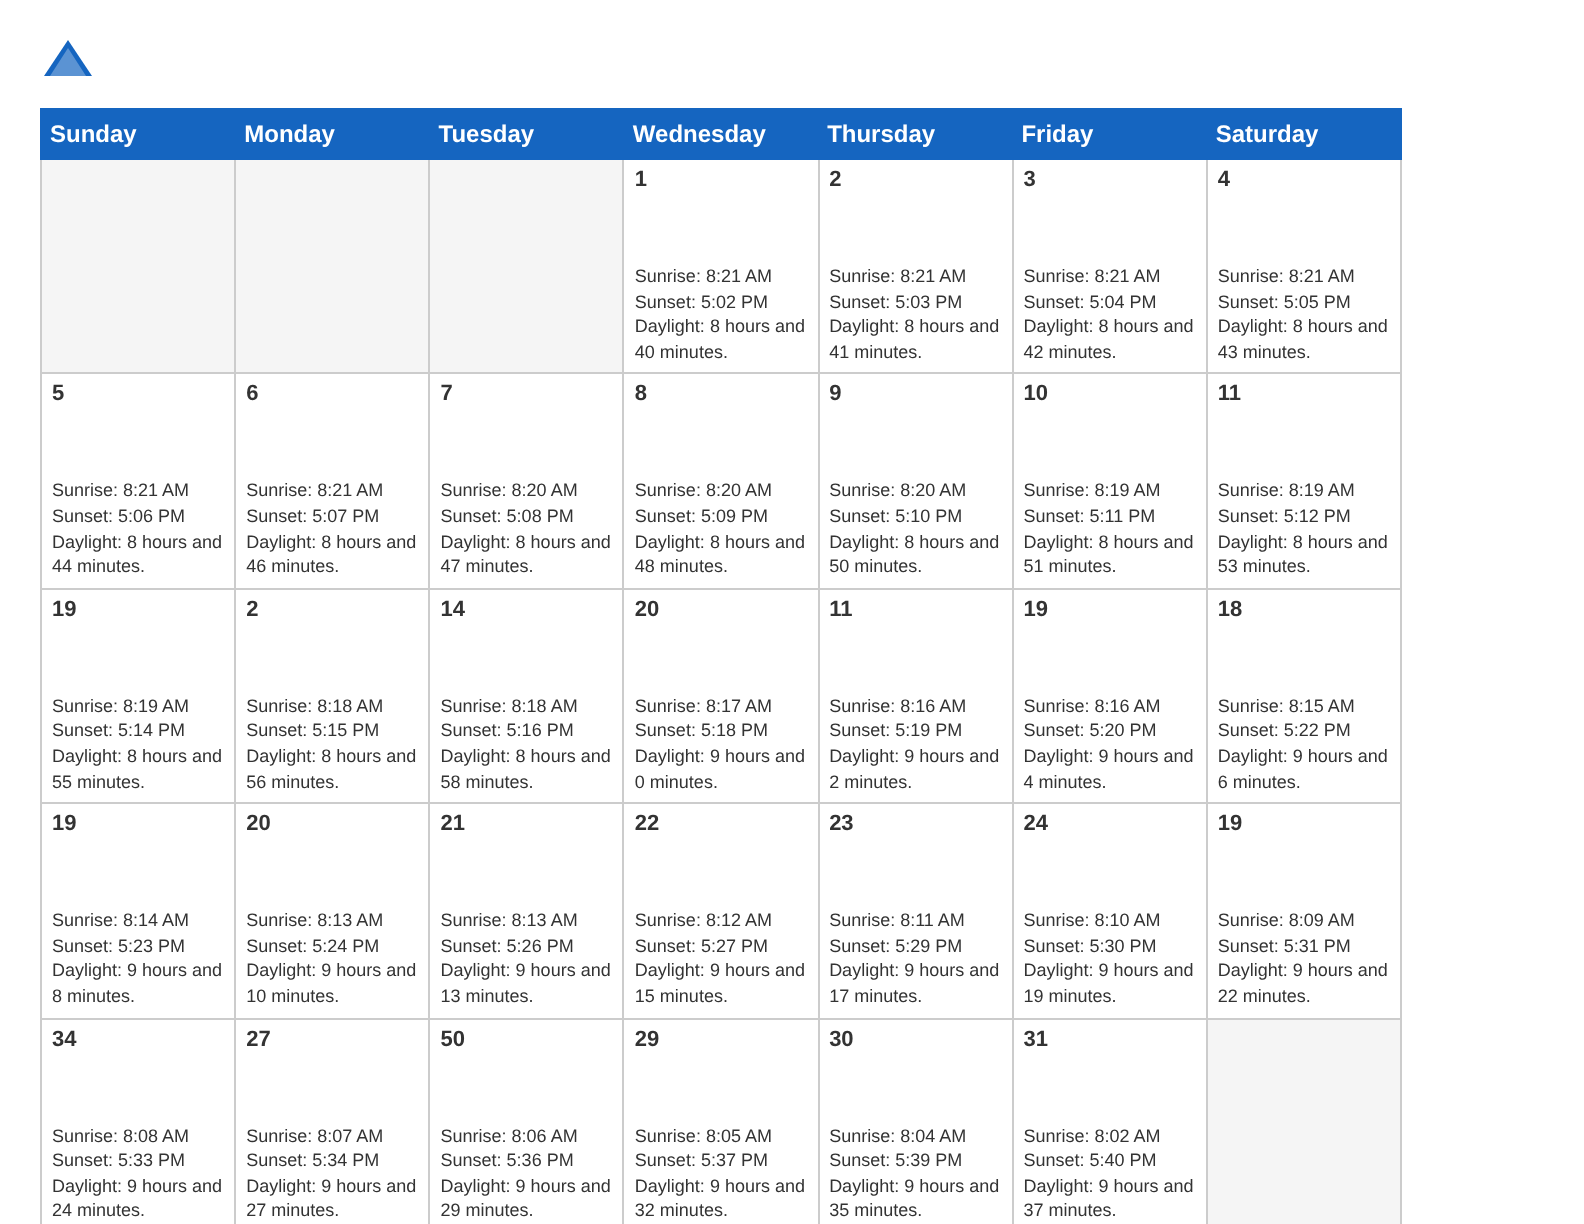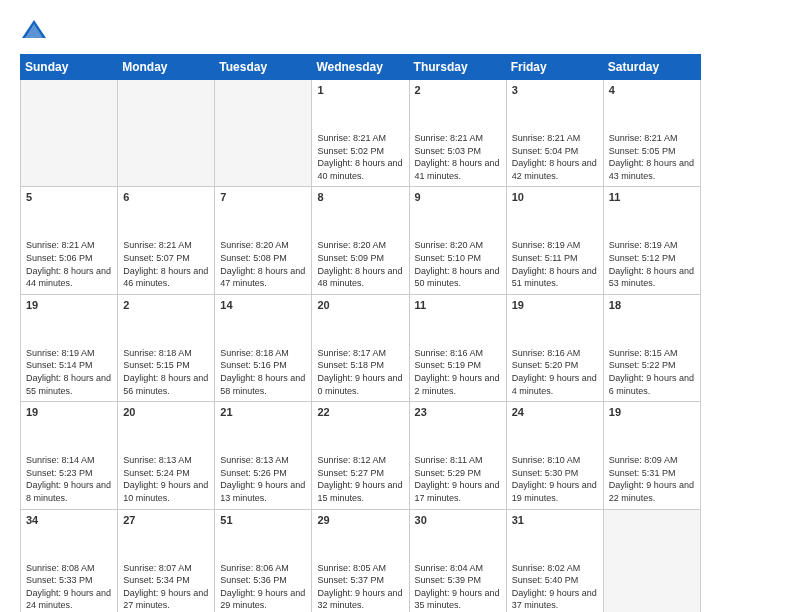--- a/index.html
+++ b/index.html
@@ -242,21 +242,21 @@
         <tr>
           <td>
             <span class="day-number">34</span>
             <div class="day-info">Sunrise: 8:08 AM<br>Sunset: 5:33 PM<br>Daylight: 9 hours and 24 minutes.</div>
           </td>
           <td>
             <span class="day-number">27</span>
             <div class="day-info">Sunrise: 8:07 AM<br>Sunset: 5:34 PM<br>Daylight: 9 hours and 27 minutes.</div>
           </td>
           <td>
-            <span class="day-number">51</span>
+            <span class="day-number">50</span>
             <div class="day-info">Sunrise: 8:06 AM<br>Sunset: 5:36 PM<br>Daylight: 9 hours and 29 minutes.</div>
           </td>
           <td>
             <span class="day-number">29</span>
             <div class="day-info">Sunrise: 8:05 AM<br>Sunset: 5:37 PM<br>Daylight: 9 hours and 32 minutes.</div>
           </td>
           <td>
             <span class="day-number">30</span>
             <div class="day-info">Sunrise: 8:04 AM<br>Sunset: 5:39 PM<br>Daylight: 9 hours and 35 minutes.</div>
           </td>

